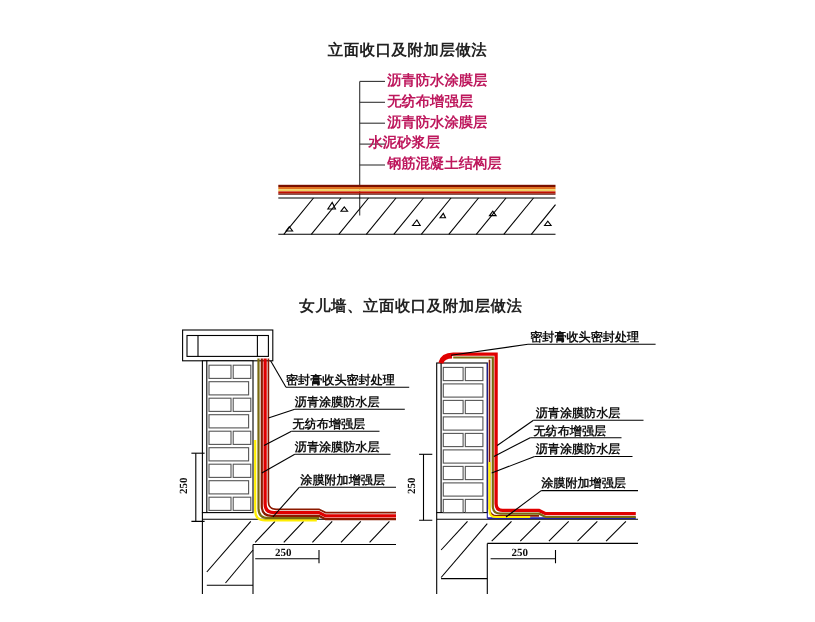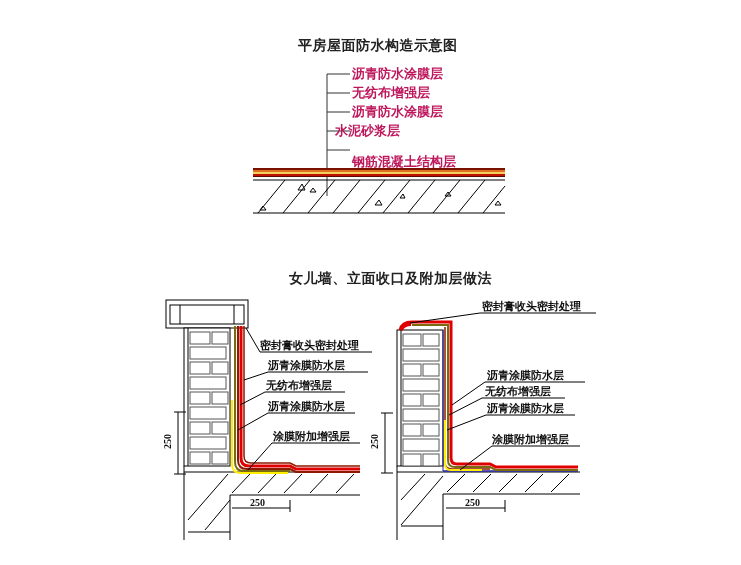--- a/index.html
+++ b/index.html
@@ -6,21 +6,21 @@
   body { width:741px; height:565px; position:relative; overflow:hidden; font-family:"DejaVu Sans", sans-serif; }
   .title { position:absolute; font-size:14px; color:#222; font-weight:bold; letter-spacing:0.5px; white-space:nowrap; }
   .lbl { position:absolute; font-size:13px; font-weight:bold; color:#be185d; white-space:nowrap; line-height:16px; }
   .lbl2 { position:absolute; font-size:11px; font-weight:bold; color:#111; white-space:nowrap; line-height:13px; }
   .dim { position:absolute; font-size:10px; font-weight:bold; color:#111; font-family:"Liberation Serif", serif; }
   svg { position:absolute; left:0; top:0; }
 </style>
 </head>
 <body>
 
-<div class="title" style="left:298px; top:37px;">平房屋面防水构造示意图</div>
+<div class="title" style="left:298px; top:37px;">立面收口及附加层做法</div>
 
 <svg width="741" height="565">
 
   <g stroke="#333" stroke-width="1">
     <line x1="327" y1="74" x2="327" y2="196"></line>
     <line x1="327" y1="74" x2="350" y2="74"></line>
     <line x1="327" y1="93" x2="350" y2="93"></line>
     <line x1="327" y1="112" x2="350" y2="112"></line>
     <line x1="327" y1="131" x2="350" y2="131"></line>
     <line x1="327" y1="150" x2="350" y2="150"></line>
@@ -192,23 +192,23 @@
     <line x1="381" y1="473" x2="393" y2="473"></line>
     <line x1="446" y1="508" x2="505" y2="508"></line>
     <line x1="505" y1="500" x2="505" y2="512"></line>
   </g>
 </svg>
 
 <div class="lbl" style="left:352px; top:66px;">沥青防水涂膜层</div>
 <div class="lbl" style="left:352px; top:85px;">无纺布增强层</div>
 <div class="lbl" style="left:352px; top:104px;">沥青防水涂膜层</div>
 <div class="lbl" style="left:335px; top:123px;">水泥砂浆层</div>
-<div class="lbl" style="left:352px; top:154px;">钢筋混凝土结构层</div>
-
-<div class="title" style="left:272px; top:270px;margin-left:17px;">女儿墙、立面收口及附加层做法</div>
+<div class="lbl" style="left:352px; top:142px;">钢筋混凝土结构层</div>
+
+<div class="title" style="left:272px; top:270px;">女儿墙、立面收口及附加层做法</div>
 
 <div class="lbl2" style="left:260px; top:339px;">密封膏收头密封处理</div>
 <div class="lbl2" style="left:268px; top:359px;">沥青涂膜防水层</div>
 <div class="lbl2" style="left:266px; top:379px;">无纺布增强层</div>
 <div class="lbl2" style="left:268px; top:400px;">沥青涂膜防水层</div>
 <div class="lbl2" style="left:273px; top:430px;">涂膜附加增强层</div>
 <div class="dim" style="left:160px; top:436px; transform:rotate(-90deg);">250</div>
 <div class="dim" style="left:250px; top:497px;">250</div>
 
 <div class="lbl2" style="left:482px; top:300px;">密封膏收头密封处理</div>

